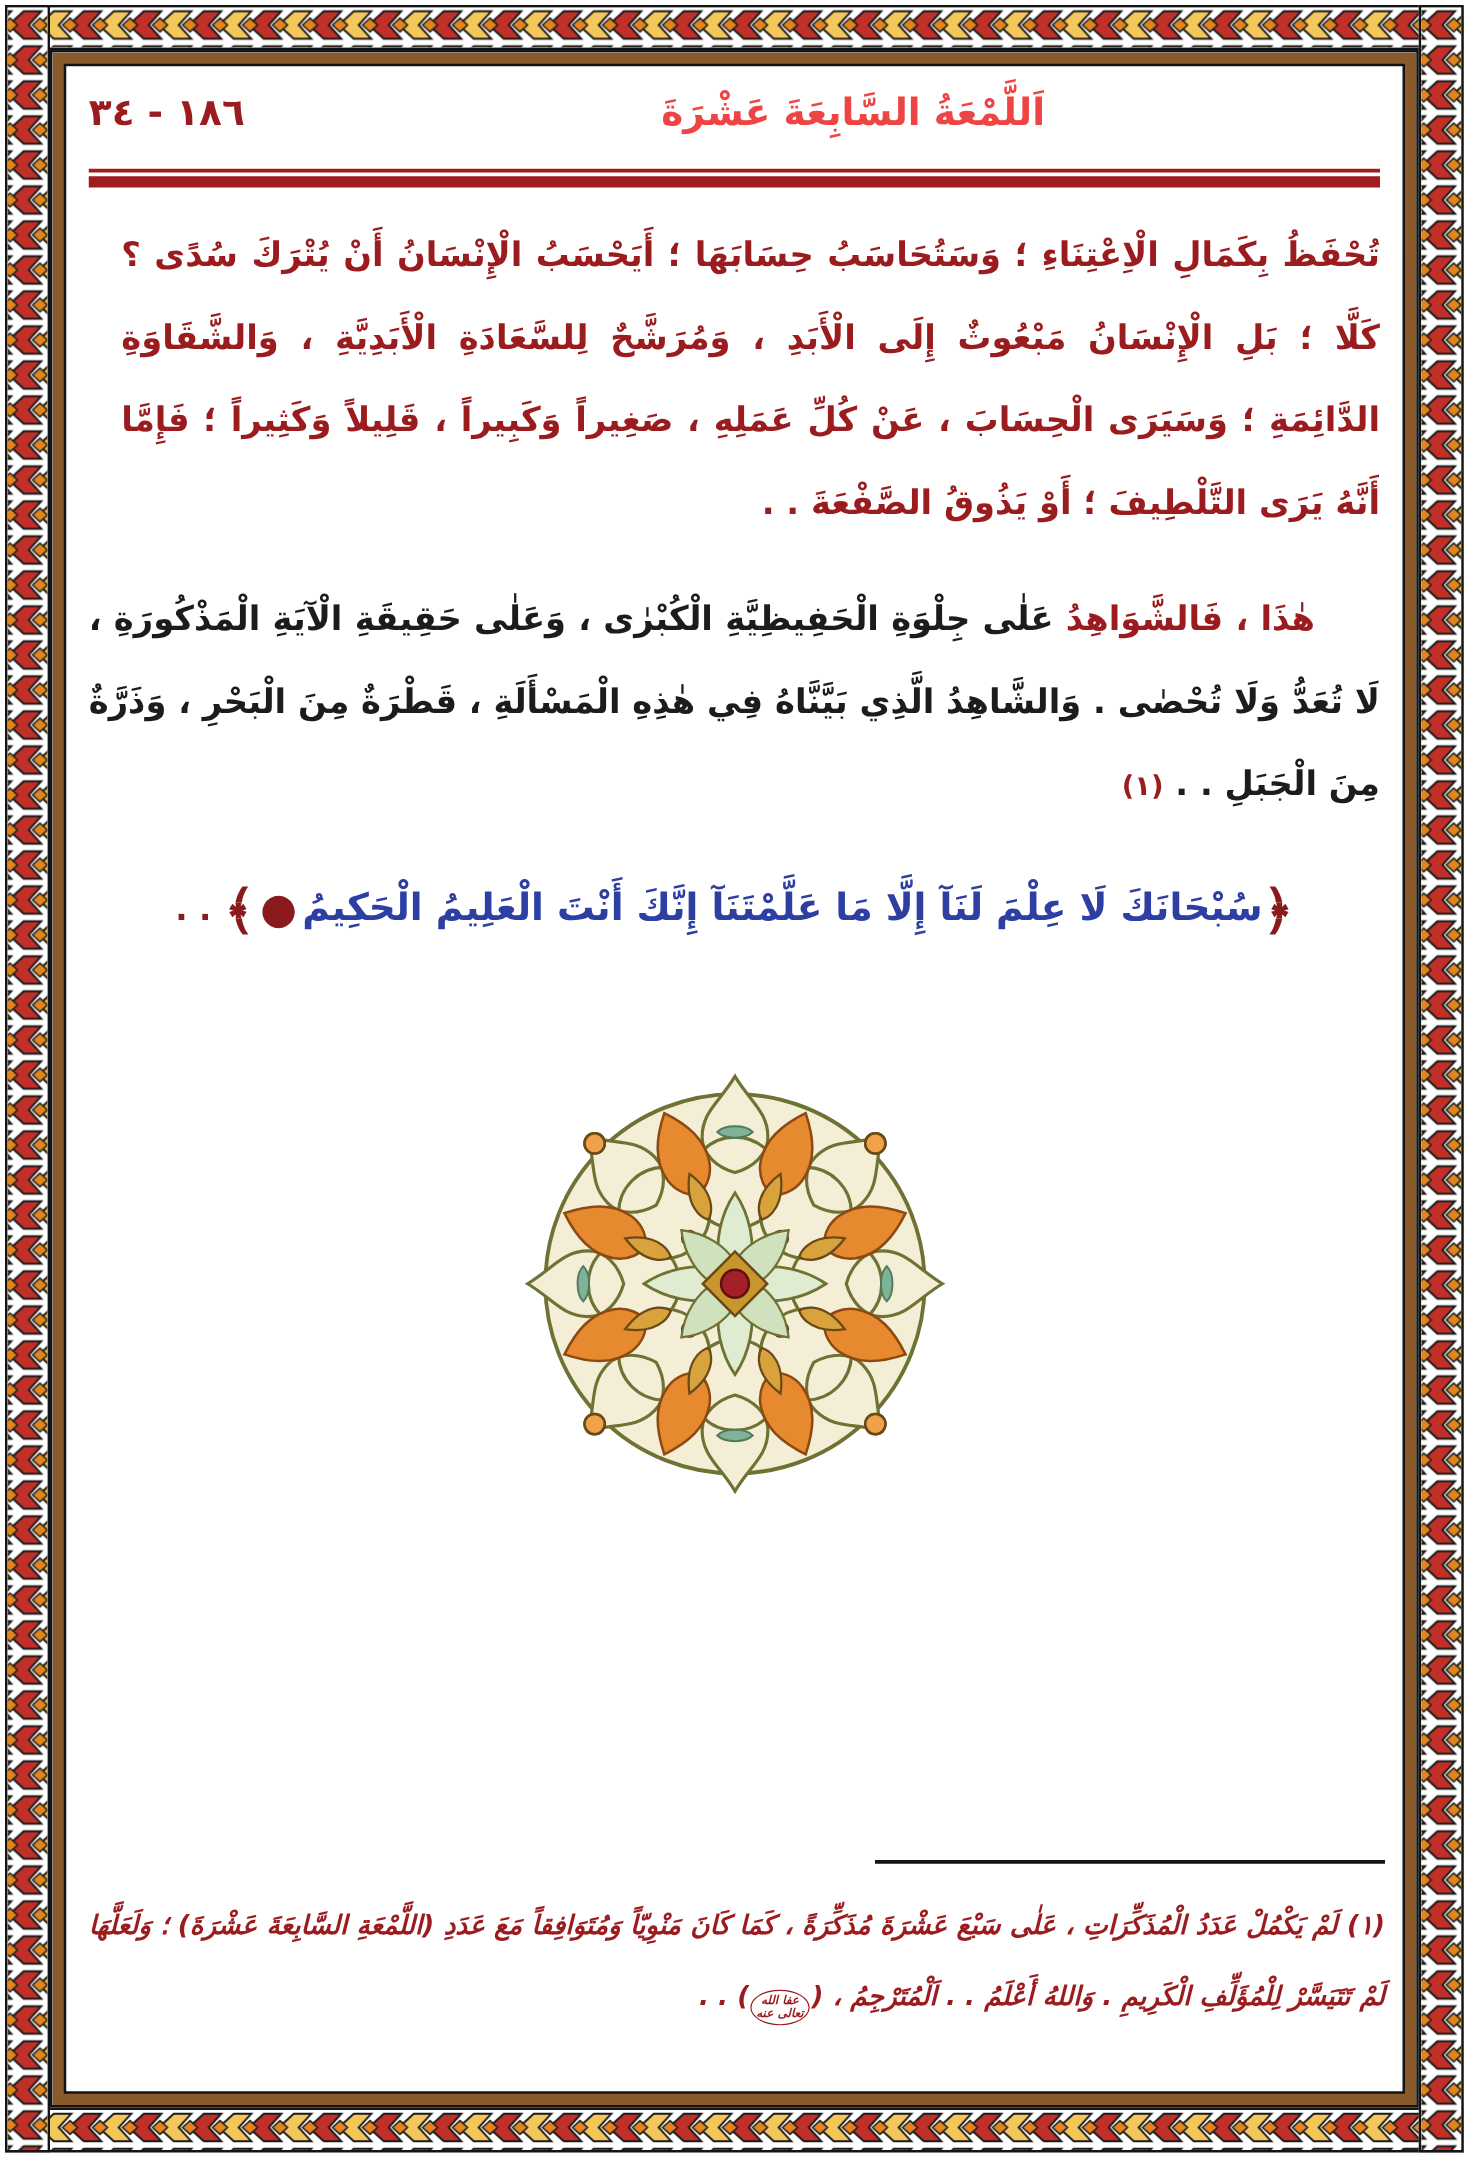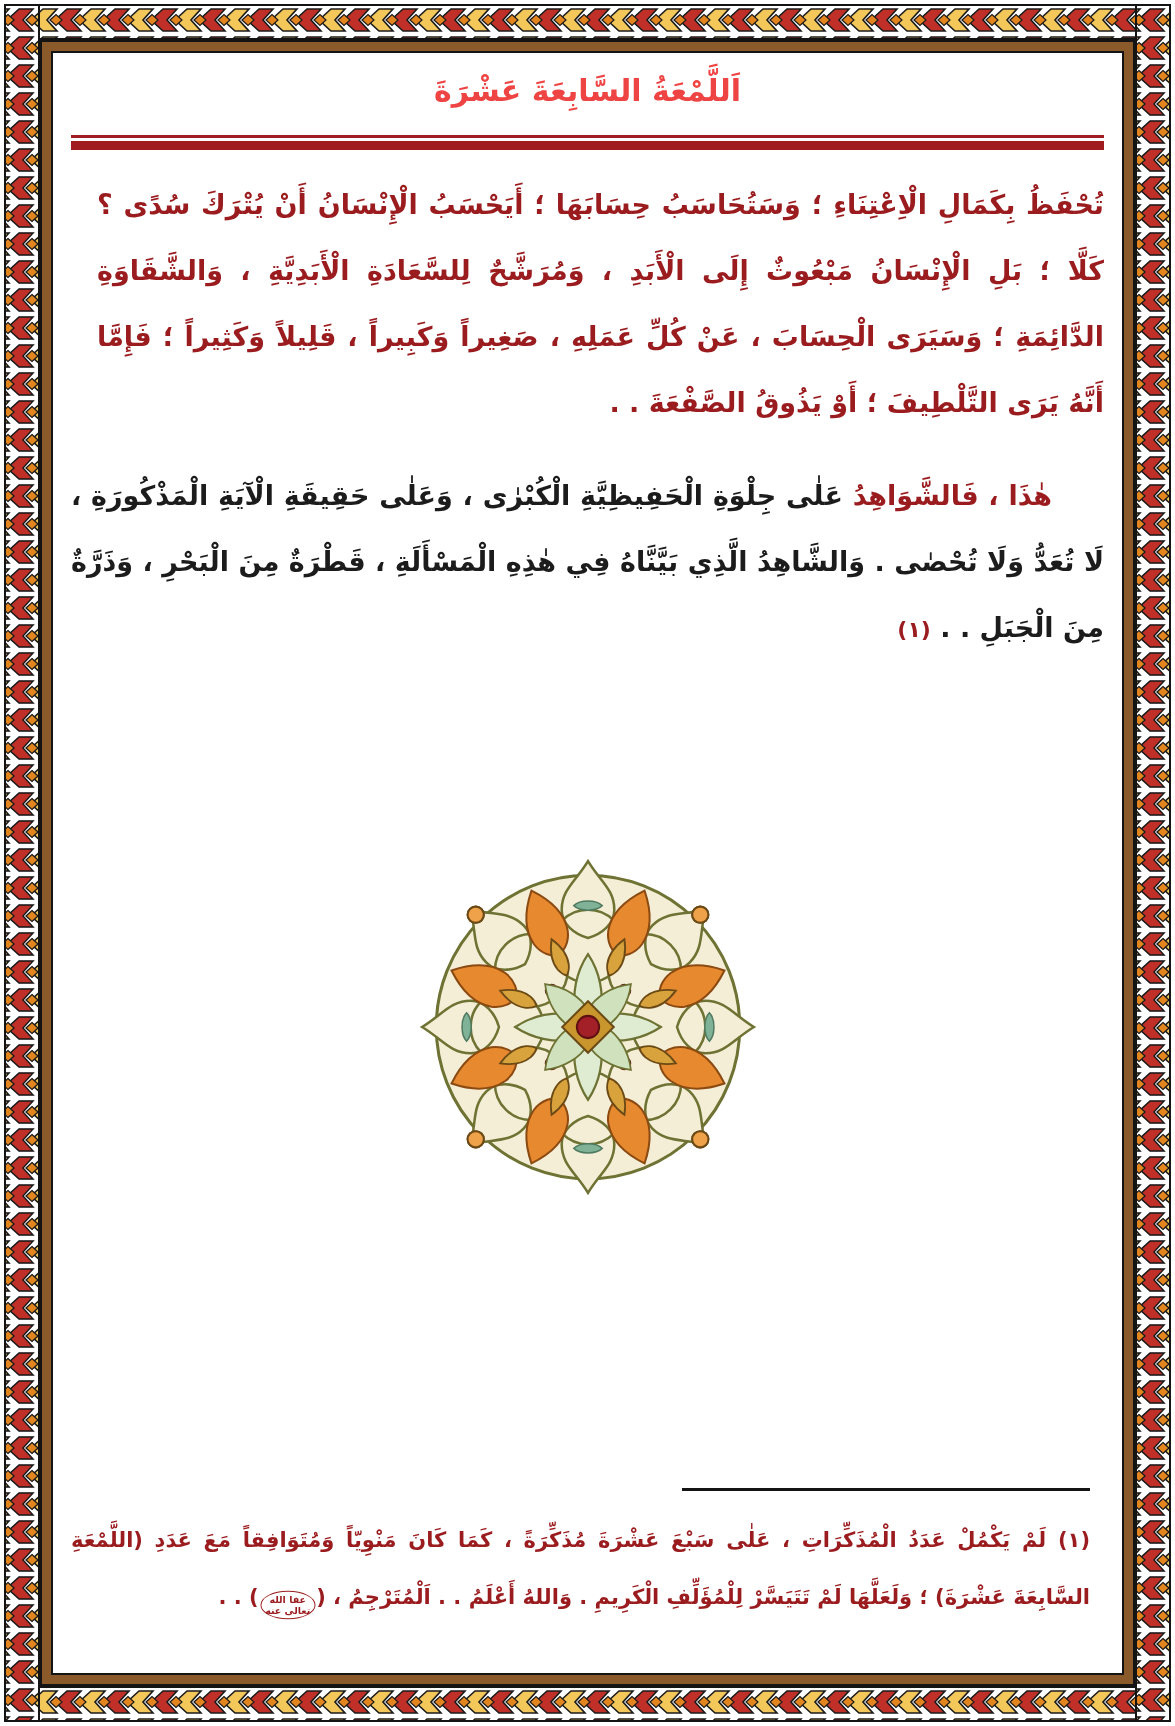--- a/index.html
+++ b/index.html
@@ -70,21 +70,21 @@
   .verse-rosette{color:#8b1a1d;font-size:34px;vertical-align:-2px;padding:0 4px;}
   .verse-trailing{color:#8b1a1d;font-size:26px;}
   .rosette-ornament{
     position:absolute;
     top:800px;left:50%;
     transform:translateX(-50%);
     width:348px;height:348px;
   }
   
   .footnote-area{
-    position:absolute;left:18px;right:32px;bottom:26px;
+    position:absolute;left:18px;right:14px;bottom:26px;font-style:italic;
   }
   .fn-sep{
     height:3px;background:#141414;
     width:408px;
     margin-right:auto;margin-left:0;  
     margin-right:0; margin-left:auto;
   }
   .fn-sep{margin:0 0 10px auto;}
   .fn-text{
     font-weight:bold;
@@ -157,30 +157,32 @@
       <svg preserveAspectRatio="none">
         <rect x="0" y="0" width="32" height="1718" fill="url(#chainV)"></rect>
       </svg>
     </div>
   <div class="frame-inner"></div>
 
   <div class="content">
 
     <div class="header">
       <div class="page-title">اَللَّمْعَةُ السَّابِعَةَ عَشْرَةَ</div>
+      <div class="page-info">١٨٦ - ٣٤</div>
     </div>
     <div class="rule">
       <div class="thin"></div>
       <div class="thick"></div>
     </div>
 
     <p class="para para1">تُحْفَظُ بِكَمَالِ الْاِعْتِنَاءِ ؛ وَسَتُحَاسَبُ حِسَابَهَا ؛ أَيَحْسَبُ الْإِنْسَانُ أَنْ يُتْرَكَ سُدًى ؟ كَلَّا ؛ بَلِ الْإِنْسَانُ مَبْعُوثٌ إِلَى الْأَبَدِ ، وَمُرَشَّحٌ لِلسَّعَادَةِ الْأَبَدِيَّةِ ، وَالشَّقَاوَةِ الدَّائِمَةِ ؛ وَسَيَرَى الْحِسَابَ ، عَنْ كُلِّ عَمَلِهِ ، صَغِيراً وَكَبِيراً ، قَلِيلاً وَكَثِيراً ؛ فَإِمَّا أَنَّهُ يَرَى التَّلْطِيفَ ؛ أَوْ يَذُوقُ الصَّفْعَةَ . .</p>
 
     <p class="para para2"><span class="lead-red">هٰذَا ، فَالشَّوَاهِدُ</span><span> عَلٰى جِلْوَةِ الْحَفِيظِيَّةِ الْكُبْرٰى ، وَعَلٰى حَقِيقَةِ الْآيَةِ الْمَذْكُورَةِ ، لَا تُعَدُّ وَلَا تُحْصٰى . وَالشَّاهِدُ الَّذِي بَيَّنَّاهُ فِي هٰذِهِ الْمَسْأَلَةِ ، قَطْرَةٌ مِنَ الْبَحْرِ ، وَذَرَّةٌ مِنَ الْجَبَلِ . . </span><span class="fn-ref">(١)</span></p>
 
+    <div class="verse-line"><span class="verse-bracket">﴿</span><span>سُبْحَانَكَ لَا عِلْمَ لَنَآ إِلَّا مَا عَلَّمْتَنَآ إِنَّكَ أَنْتَ الْعَلِيمُ الْحَكِيمُ</span><span class="verse-rosette">●</span><span class="verse-bracket">﴾</span> <span class="verse-trailing">. .</span></div>
 
     <svg class="rosette-ornament" viewBox="0 0 344 344" aria-hidden="true">
       <defs>
         <path id="dome" d="M172,8 C160,28 146,36 146,56 C146,70 158,80 172,84 C186,80 198,70 198,56 C198,36 184,28 172,8 Z"></path>
         <path id="flame" d="M172,26 C158,42 150,58 154,76 C157,88 166,94 172,96 C178,94 187,88 190,76 C194,58 186,42 172,26 Z"></path>
         <path id="goldbud" d="M172,78 C166,88 163,98 166,108 C168,114 172,117 172,117 C172,117 176,114 178,108 C181,98 178,88 172,78 Z"></path>
         <path id="mintpetal" d="M172,100 C160,118 156,140 160,158 C164,170 172,176 172,176 C172,176 180,170 184,158 C188,140 184,118 172,100 Z"></path>
         <path id="tealtrio" d="M158,52 C164,46 180,46 186,52 C180,58 164,58 158,52 Z"></path>
       </defs>
 

